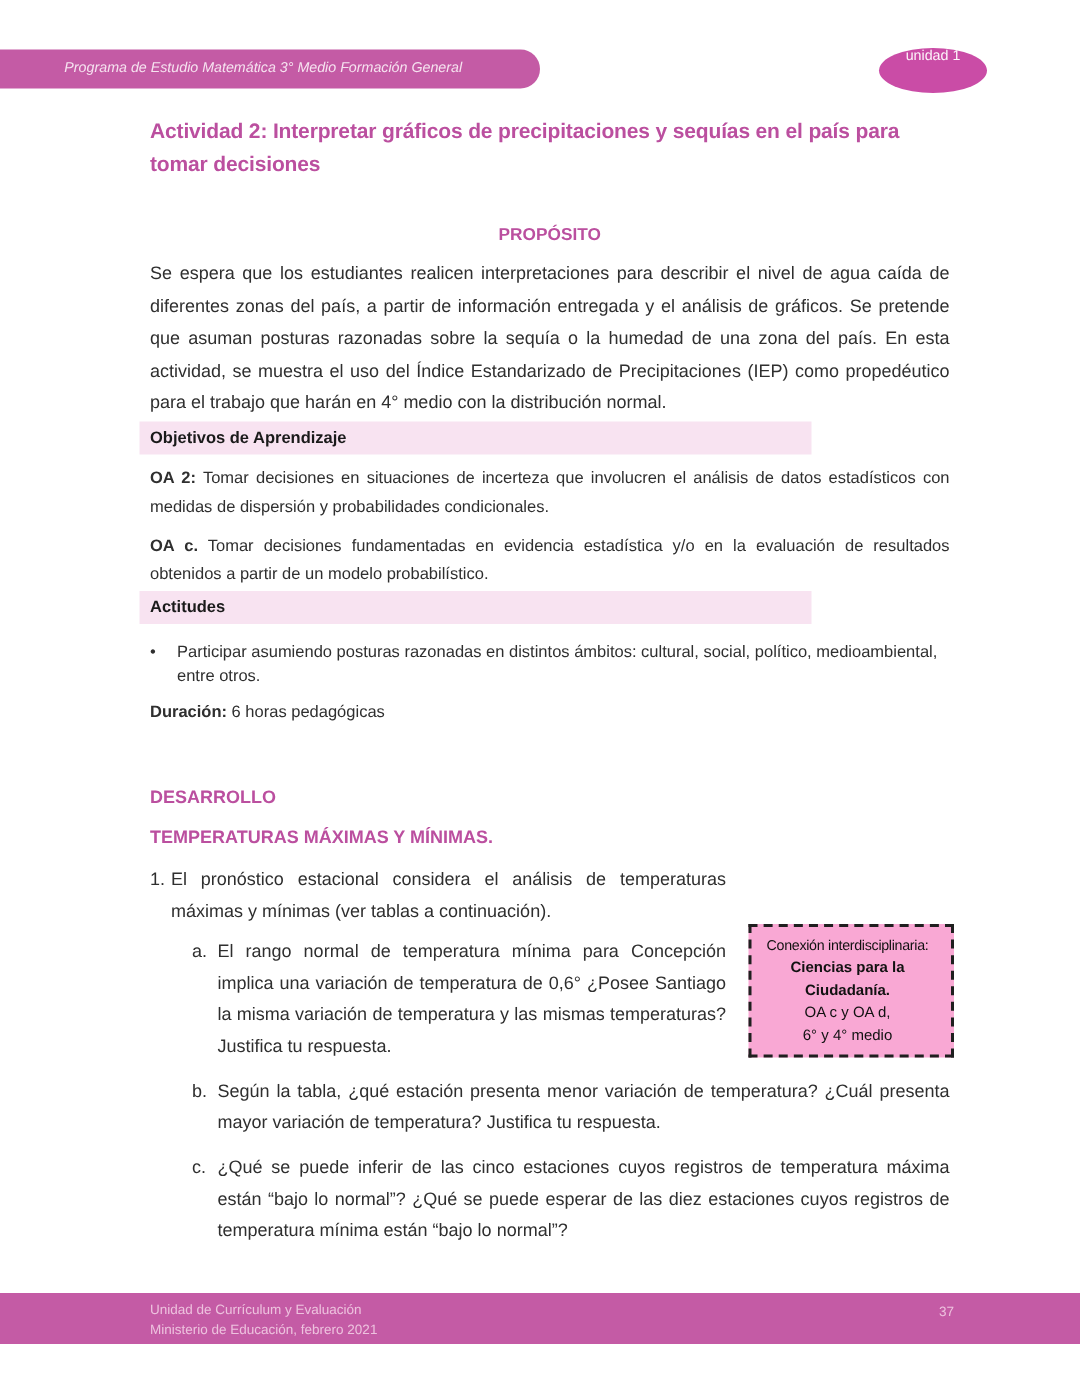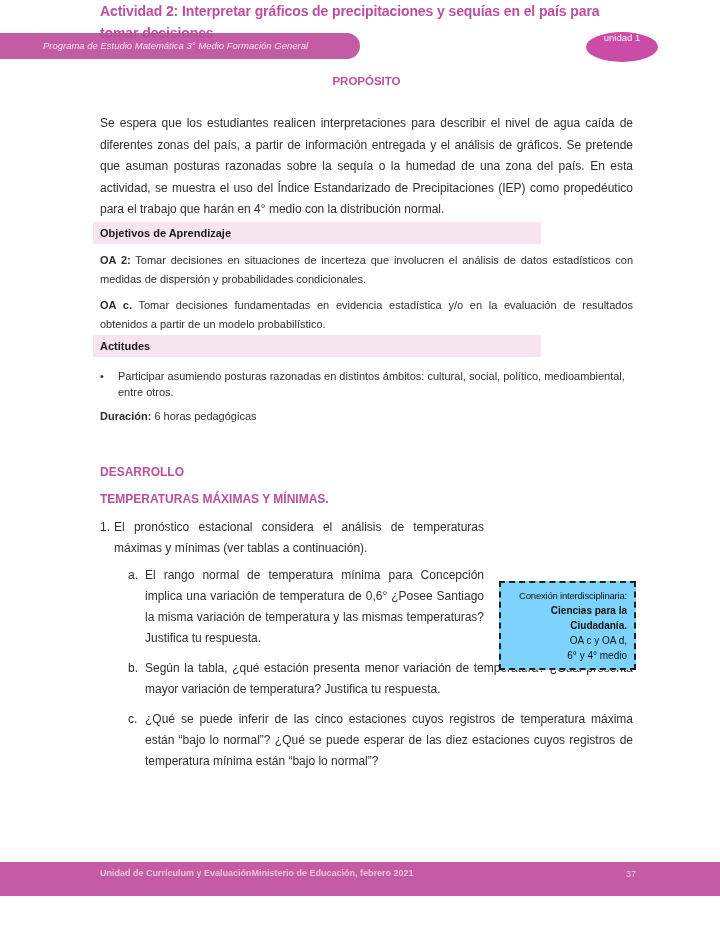--- a/index.html
+++ b/index.html
@@ -33,29 +33,29 @@
     position:absolute;left:586px;top:32px;width:72px;height:30px;
     background:var(--unit-badge);border-radius:50%;
     color:#fdf4fa;font-size:9.5px;
     display:flex;align-items:flex-start;justify-content:center;
   }
 
   
   .content{position:absolute;left:100px;top:0;width:533px;}
 
   .activity-title{
-    margin-right:-10px;
+    margin-top:76px;margin-right:-10px;
     color:var(--heading-pink);
     font-size:14px;font-weight:bold;line-height:22px;
     letter-spacing:-0.1px;text-align:justify;
   }
   .pink-heading{color:var(--heading-pink);font-weight:bold;}
   .proposito-heading{margin-top:30px;font-size:11.5px;line-height:14px;text-align:center;}
   .body-text{
-    margin-top:25px;font-size:12px;line-height:21.5px;text-align:justify;
+    margin-top:8px;font-size:12px;line-height:21.5px;text-align:justify;
   }
   .section-bar{
     margin-top:1px;margin-left:-7px;width:448px;height:22px;
     background:var(--section-bar-bg);
     font-size:11px;font-weight:bold;line-height:22px;color:#1a1a1a;
     padding-left:7px;
   }
   .oa-text{
     margin-top:7px;font-size:11px;line-height:19px;text-align:justify;
   }
@@ -74,40 +74,40 @@
   .li{display:flex;font-size:12px;line-height:21px;}
   .li .li-marker{flex:0 0 14px;}
   .li .li-text{flex:1;text-align:justify;}
   .li.main{margin-top:10px;}
   .li.sub{margin-left:28px;margin-top:6px;}
   .li.sub .li-marker{flex:0 0 17px;}
   .li.sub.wide{margin-top:9px;}
 
   
   .connection-box{
-    position:absolute;left:499px;top:581px;width:137px;
+    position:absolute;left:499px;top:616px;width:137px;
     border:2px dashed #1f1f1f;
     padding:5px 7px 5px 2px;
-    text-align:right;
+    text-align:center;
     font-size:10px;line-height:15px;color:#111;
-    background:#7dd3fc;
+    background:#f9a8d4;
   }
   .cb-line{display:block;}
   .cb-intro{font-size:9.5px;letter-spacing:-0.2px;white-space:nowrap;}
   .cb-bold{font-weight:bold;}
 
   
   .footer{
     position:absolute;left:0;top:862px;width:720px;height:34px;
     background:var(--magenta-bar);
     color:var(--footer-text);font-size:9px;
   }
   .footer-lines{
     position:absolute;left:100px;top:5px;
-    display:flex;flex-direction:row;line-height:12.5px;font-weight:bold;
+    display:flex;flex-direction:column;line-height:12.5px;
   }
   .page-number{position:absolute;right:84px;top:6px;line-height:12px;}
 </style>
 </head>
 <body>
 
 <div class="page">
 
   <div class="top-banner">
     <span>Programa de Estudio Matemática 3° Medio Formación General</span>

